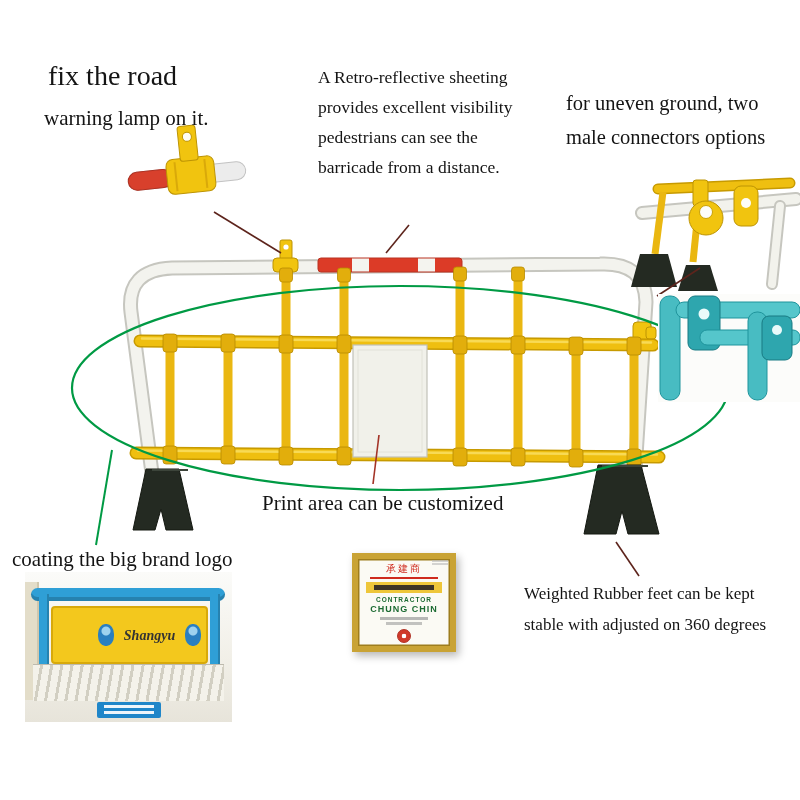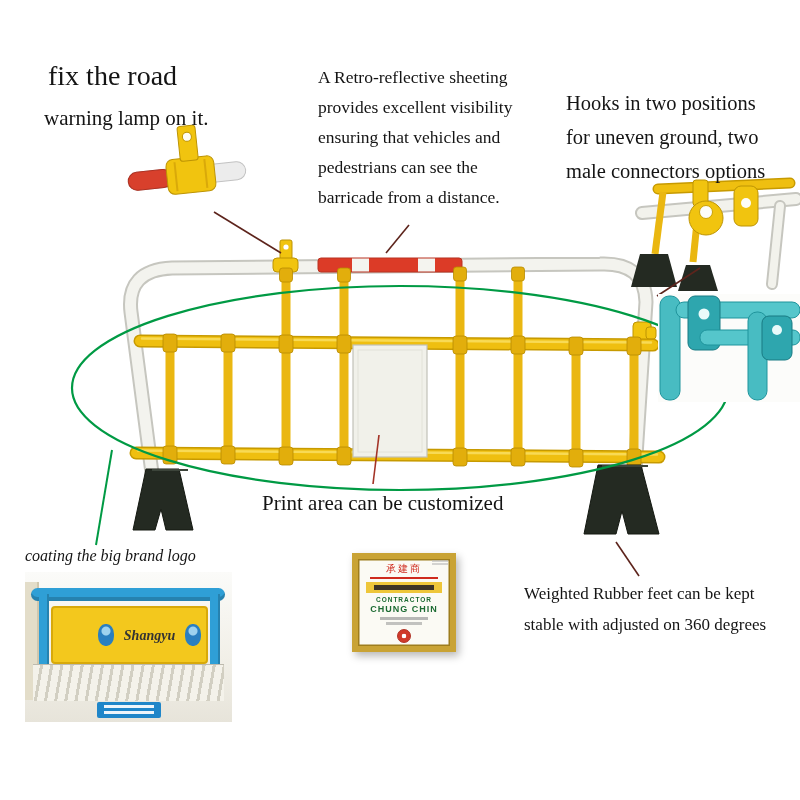--- a/index.html
+++ b/index.html
@@ -5,21 +5,21 @@
   html,body{margin:0;padding:0;background:#ffffff;}
   .canvas{position:relative;width:800px;height:800px;background:#ffffff;overflow:hidden;
           font-family:"Liberation Serif", serif;color:#141414;}
   .layer{position:absolute;left:0;top:0;z-index:1;}
   .t{position:absolute;white-space:nowrap;z-index:2;}
   .lamp1{left:48px;top:60px;font-size:28px;}
   .lamp2{left:44px;top:106px;font-size:21px;}
   .refl{left:318px;top:62px;font-size:17.5px;line-height:30px;}
   .hookstxt{left:566px;top:86px;font-size:20.5px;line-height:34px;}
   .printtxt{left:262px;top:486px;width:290px;font-size:21px;line-height:35px;}
-  .coating{left:25px;top:547px;font-size:16px;font-style:italic;}
+  .coating{left:12px;top:547px;font-size:21px;}
   .feetnote{left:524px;top:578px;font-size:17px;line-height:31px;}
 
   
   .certificate{position:absolute;left:352px;top:553px;width:104px;height:99px;background:#fbfaf4;
     border:6px solid #c9a335;box-sizing:border-box;z-index:3;
     box-shadow:inset 0 0 0 1.5px #9e7d1d, 3px 4px 8px rgba(0,0,0,.28);}
   .cert-inner{position:relative;width:100%;height:100%;padding:4px 6px;box-sizing:border-box;
     text-align:center;font-family:"Liberation Sans", sans-serif;}
   .cert-serial{position:absolute;top:1px;right:2px;width:16px;height:6px;opacity:.6;
     background:repeating-linear-gradient(#b9b9b9 0 1.5px, transparent 1.5px 3px);}
@@ -192,27 +192,25 @@
       <circle cx="777" cy="330" r="5" fill="#e9fafa"></circle>
     </g>
   </svg>
 
   <div class="t lamp1">fix the road</div>
   <div class="t lamp2">warning lamp on it.</div>
 
   <div class="t refl">
     <div>A Retro-reflective sheeting</div>
     <div>provides excellent visibility</div>
-    <div>ensuring that vehicles and</div>
     <div>pedestrians can see the</div>
     <div>barricade from a distance.</div>
   </div>
 
   <div class="t hookstxt">
-    <div>Hooks in two positions</div>
     <div>for uneven ground, two</div>
     <div>male connectors options</div>
   </div>
 
   <div class="t printtxt">
     <div>Print area can be customized</div>
   </div>
 
   <div class="t coating">coating the big brand logo</div>
 

